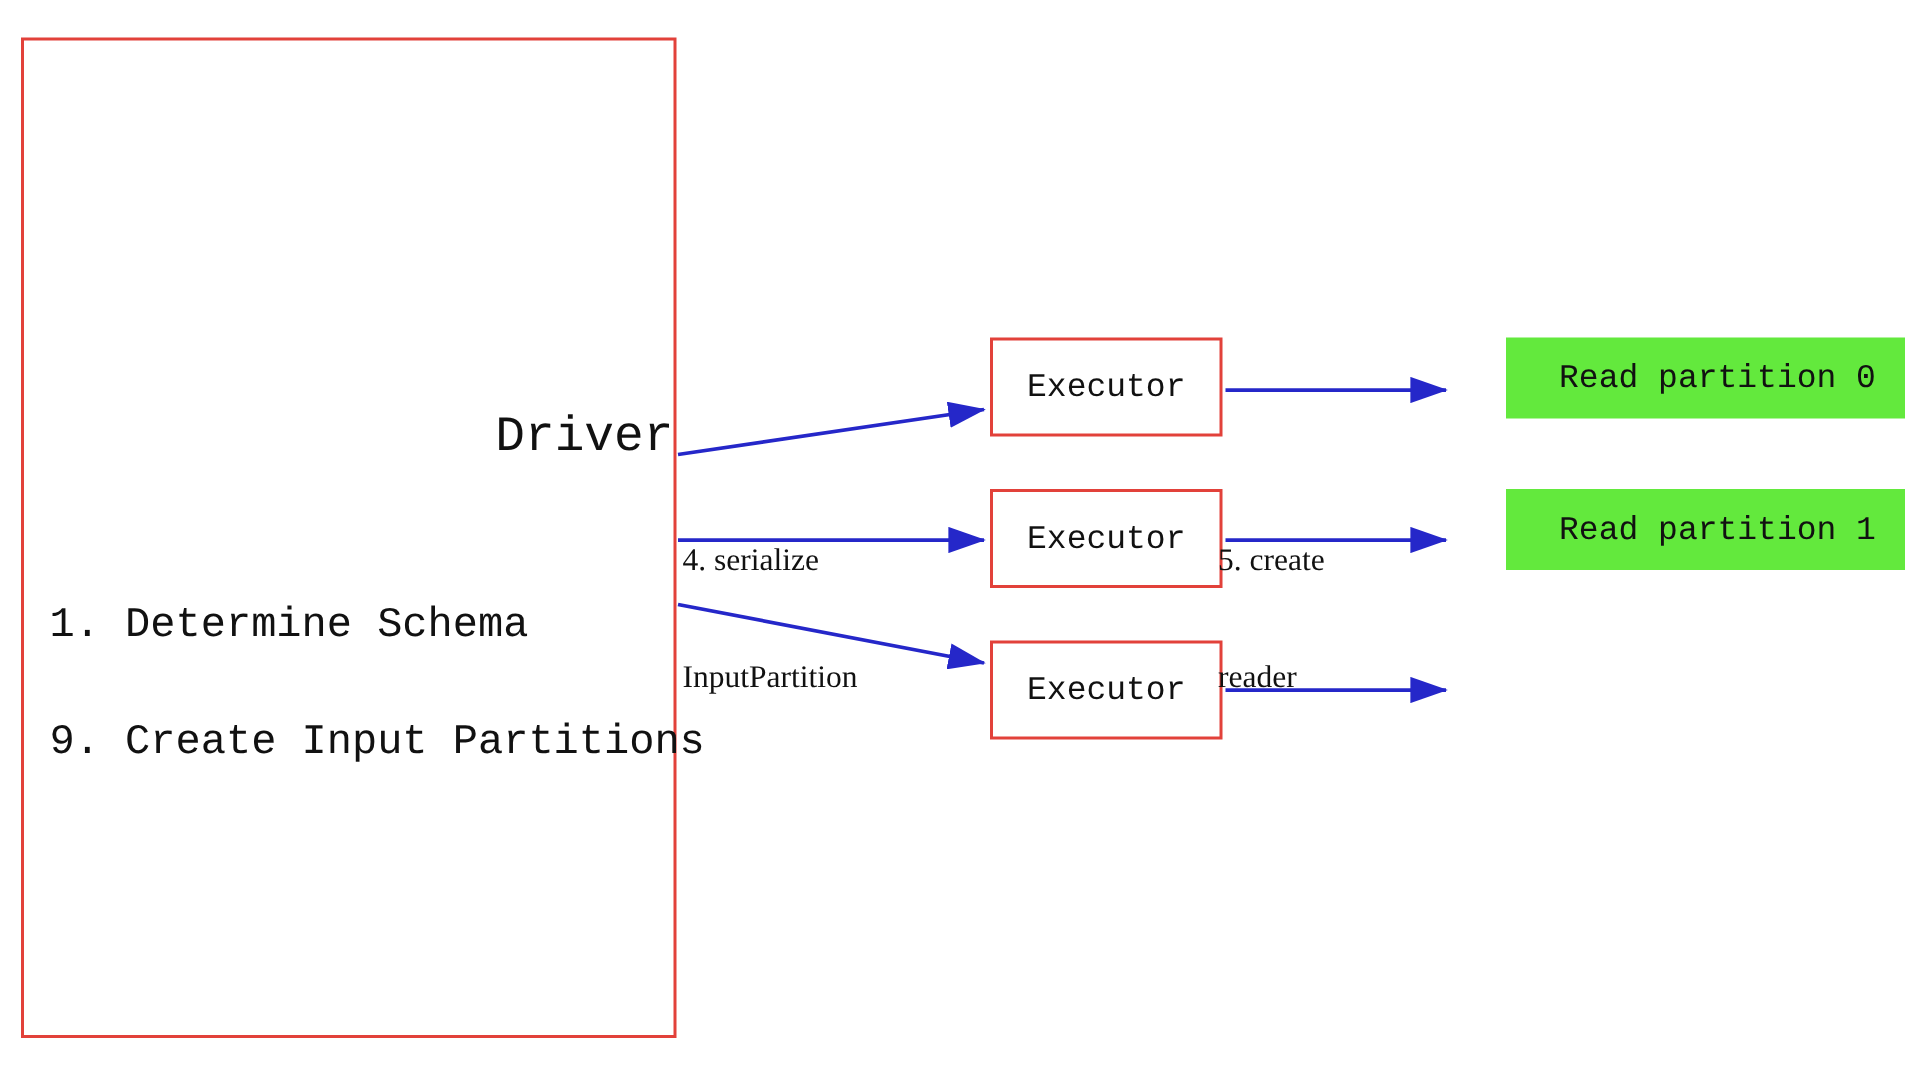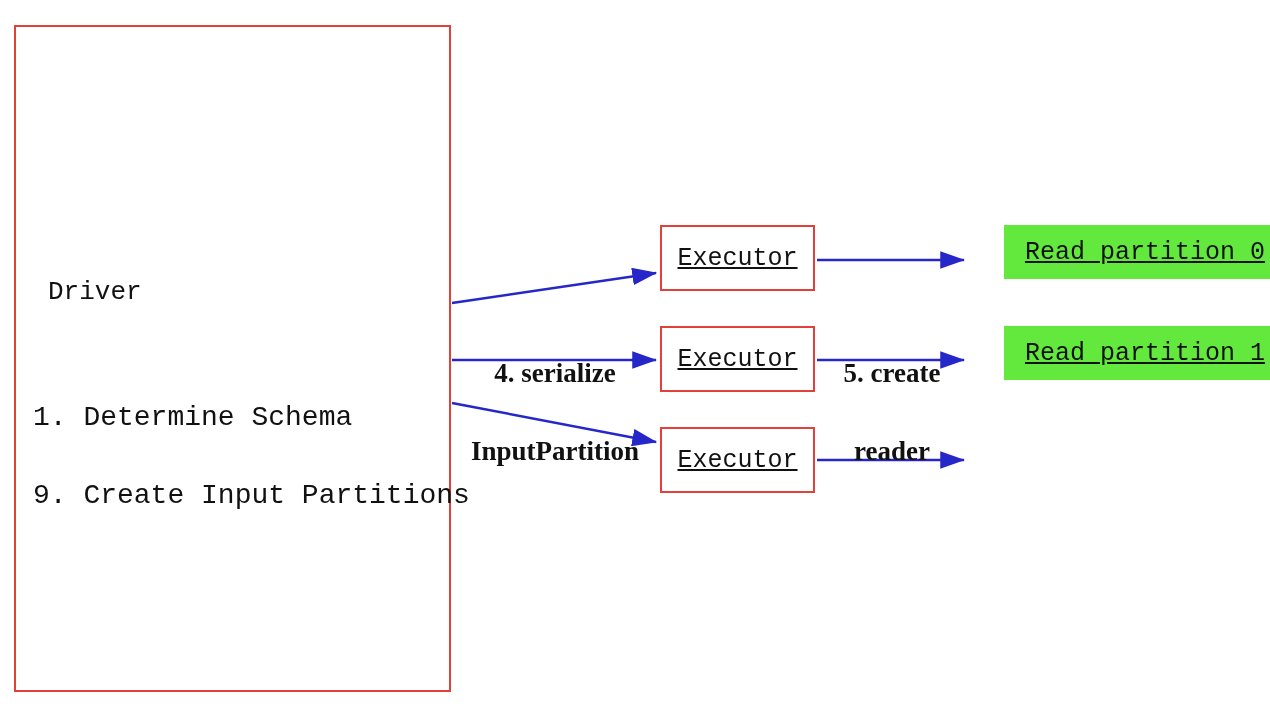--- a/index.html
+++ b/index.html
@@ -37,66 +37,63 @@
     left:14px;top:25px;
     width:437px;height:667px;
     border:2px solid var(--red);
     box-sizing:border-box;
     background:var(--bg);
   }
   .driver-title{
     position:absolute;
     left:0;top:252px;
     width:100%;
-    text-align:left;
-    font-size:26px;
+    text-align:right;
+    font-size:33px;
     line-height:26px;
     white-space:pre;
-    padding-left:32px;
   }
   .driver-steps{
     position:absolute;
     left:17px;top:326px;
     font-size:28px;
     line-height:26px;
     white-space:pre;
   }
   .node{
     position:absolute;
     display:flex;
     align-items:center;
     justify-content:center;
-    font-size:25px;
+    font-size:22px;
     box-sizing:border-box;
     white-space:pre;
-    text-decoration:underline;
   }
   .executor{
     left:660px;
     width:155px;height:66px;
     border:2px solid var(--red);
     background:var(--bg);
   }
   .partition{
     left:968px;
     width:282px;height:54px;
     background:var(--green);
     margin-left:36px;
   }
   .row-1{top:225px;}
   .row-2{top:326px;}
   .row-3{top:427px;}
   .edge-label{
     position:absolute;
     top:308px;
-    font-size:27px;
+    font-size:21px;
     line-height:26px;
-    text-align:center;
+    text-align:left;
     white-space:pre;
-    font-weight:bold;
   }
   .label-serialize{left:455px;width:200px;}
   .label-create{left:812px;width:160px;}
 </style>
 </head>
 <body>
 
 <div class="canvas">
 
   <svg class="edges" width="1270" height="710" viewBox="0 0 1270 710" xmlns="http://www.w3.org/2000/svg">

